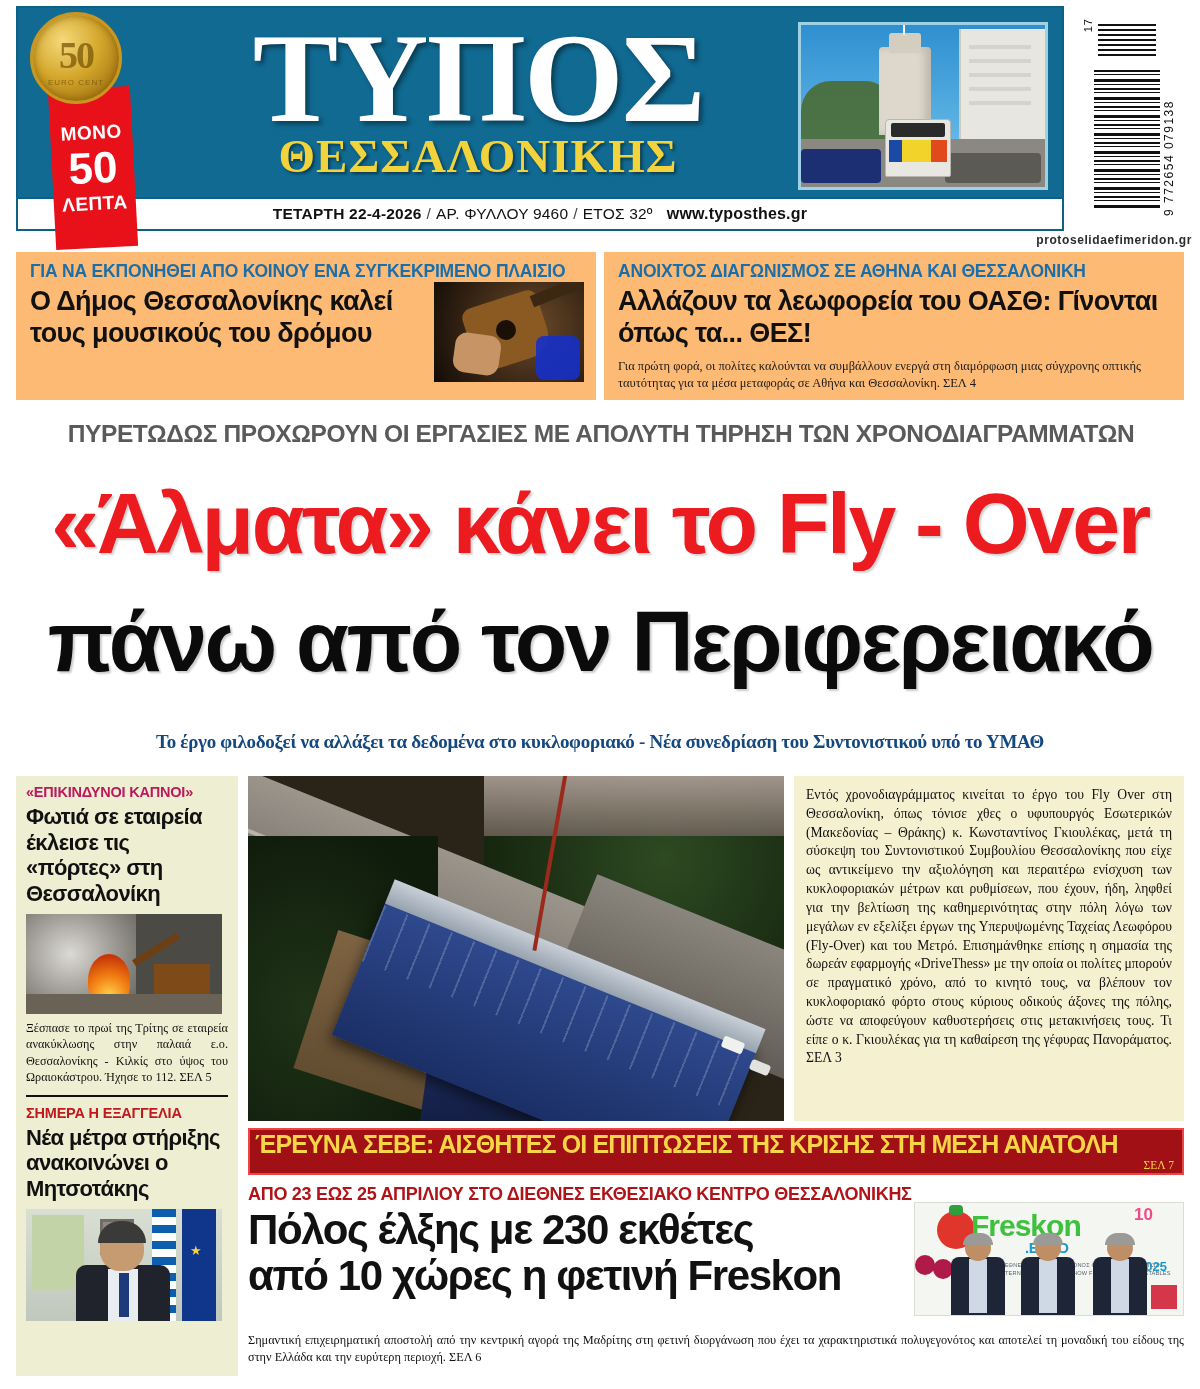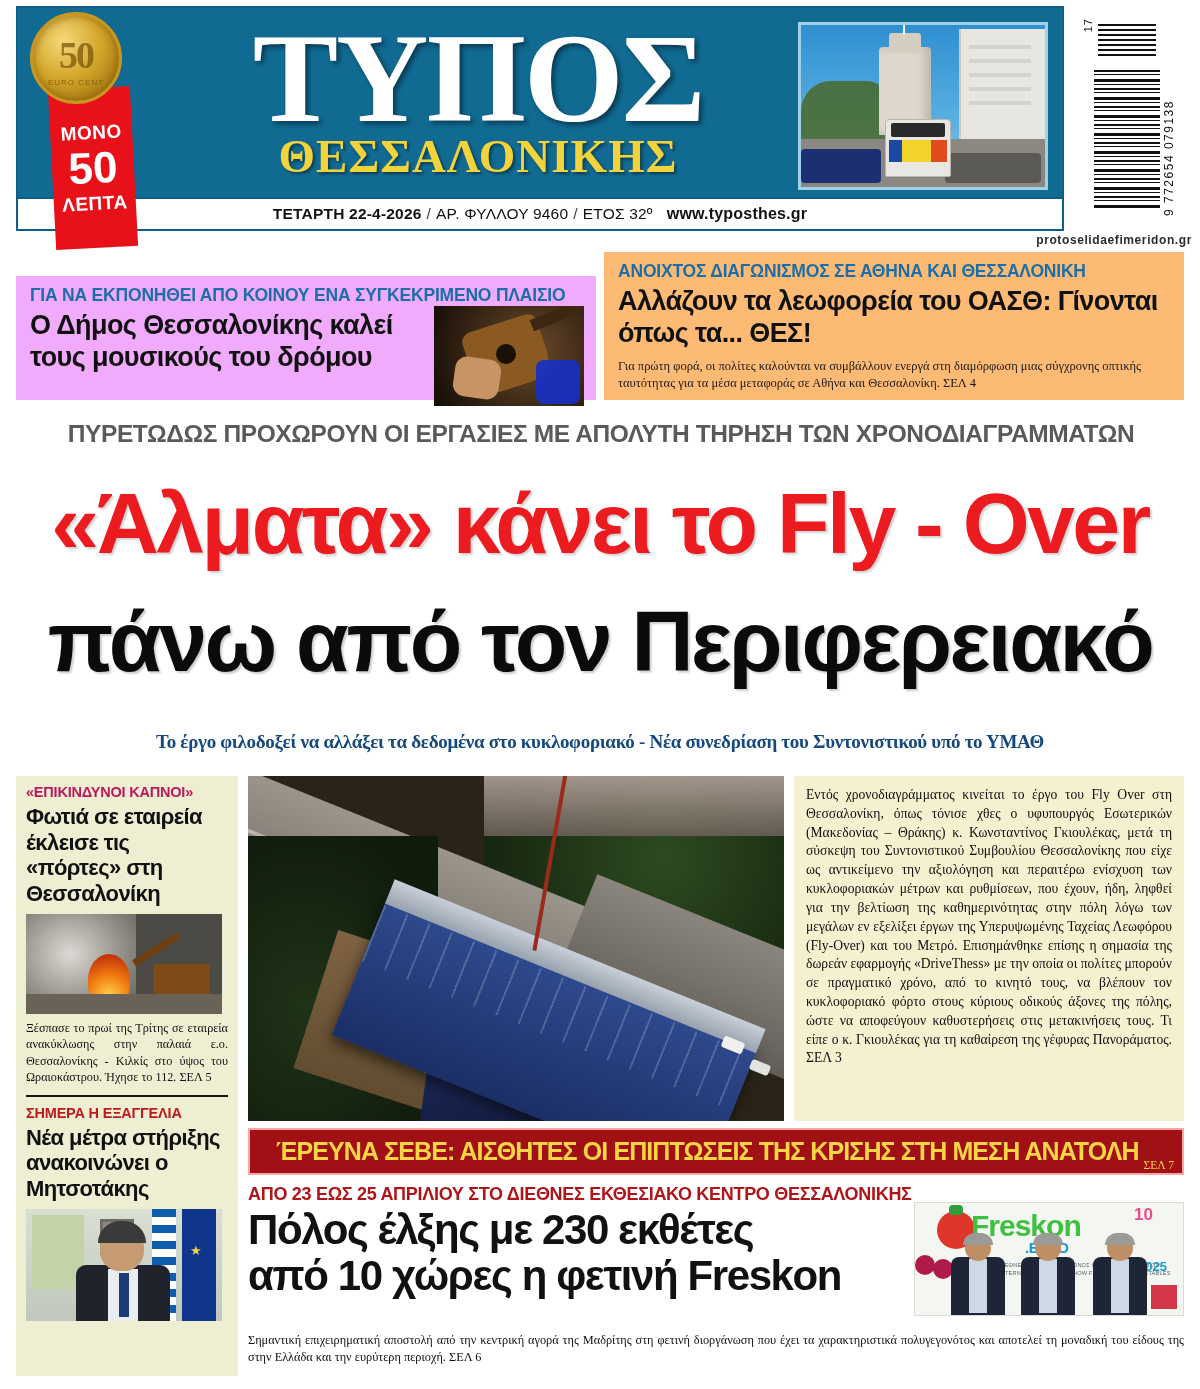--- a/index.html
+++ b/index.html
@@ -115,21 +115,21 @@
     font-size: 12px; color: #111; letter-spacing: 1.5px;
   }
   .watermark {
     position: absolute; right: 8px; top: 233px;
     font-size: 12px; font-weight: bold; color: #2b2b2b; letter-spacing: .6px; margin-left: 14px;
   }
 
   
   .teasers { position: absolute; left: 16px; top: 252px; width: 1168px; height: 148px; display: flex; gap: 8px; }
   .teaser { position: relative; flex: 1; padding: 9px 12px 8px 14px; }
-  .teaser.left { background: #f0abfc; margin-top: 24px; }
+  .teaser.left { background: #fdba74; }
   .teaser.right { background: #fdba74; }
   .teaser-kicker {
     font-size: 17.5px; font-weight: bold; color: #1b6ea8;
     letter-spacing: -.2px; margin-bottom: 4px;
   }
   .teaser.right .teaser-kicker { color: #1b6ea8; }
   .teaser-title {
     font-size: 27px; font-weight: bold; color: #111; line-height: 1.18;
     letter-spacing: -.6px; max-width: 400px;
   }
@@ -264,22 +264,22 @@
     position: absolute; left: 778px; top: 0; width: 390px; height: 345px;
     background: #f5f0cf; padding: 10px 12px;
     font-family: "Liberation Serif", serif;
     font-size: 13.6px; line-height: 1.385; color: #0e0e0e;
     text-align: justify; hyphens: auto;
   }
 
   
   .redstrip {
     position: absolute; left: 232px; top: 352px; width: 936px; height: 47px;
-    background: #a01014; border: 2px solid #fca5a5;
-    display: flex; align-items: center; padding-left: 26px;
+    background: #a01014; border: 2px solid #ef4444;
+    display: flex; align-items: flex-start; padding-left: 5px;
   }
   .redstrip-txt {
     font-size: 25px; font-weight: bold; color: #f7d547;
     letter-spacing: -.9px; white-space: nowrap;
   }
   .redstrip-sel {
     position: absolute; right: 8px; bottom: 2px;
     font-family: "Liberation Serif", serif; font-size: 11.5px; color: #f7d547;
   }
 

